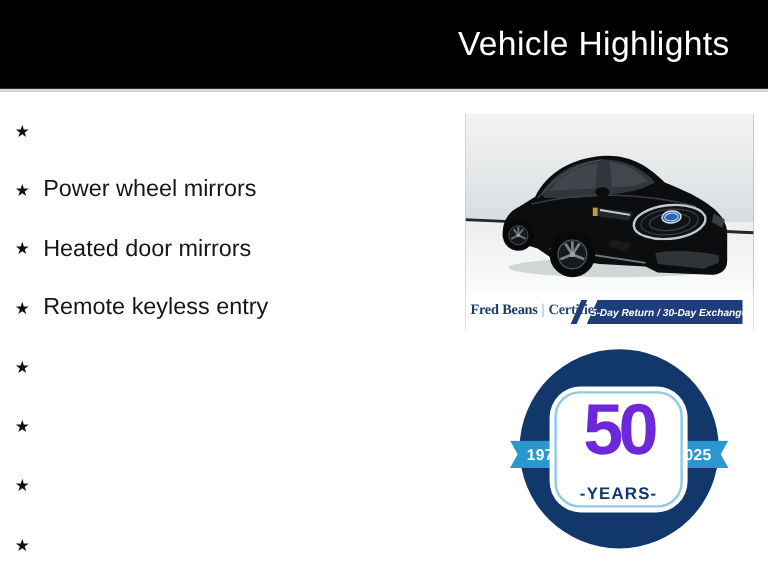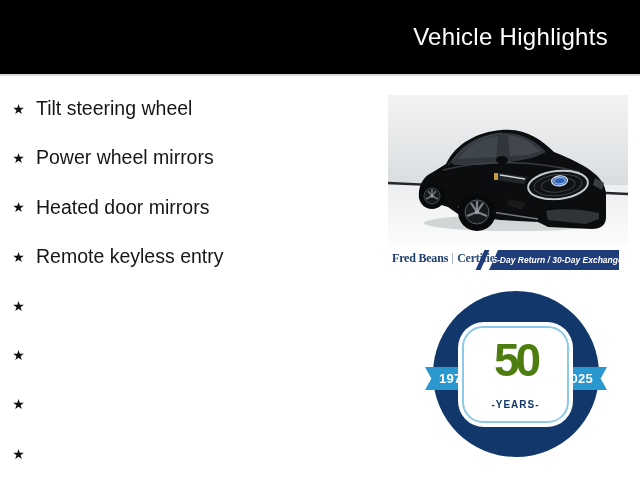--- a/index.html
+++ b/index.html
@@ -6,21 +6,21 @@
   .canvas{
     position:relative;width:640px;height:480px;overflow:hidden;background:#ffffff;
     font-family:"Liberation Sans",sans-serif;
   }
   
   .header{
     position:absolute;left:0;top:0;width:640px;height:76px;background:#000000;
     display:flex;align-items:center;justify-content:flex-end;
     box-sizing:border-box;padding-right:32px;border-bottom:2px solid #d9dcde;
   }
-  .header-title{color:#ffffff;font-size:24px;letter-spacing:.3px;}
+  .header-title{color:#ffffff;font-size:28px;letter-spacing:.3px;}
   
   .features{
     position:absolute;left:10px;top:84px;width:370px;margin:0;padding:0;list-style:none;
   }
   .feature{height:49.3px;display:flex;align-items:center;color:#161616;font-size:19.5px;}
   .star{width:17px;text-align:center;font-size:14px;color:#111;margin-right:9px;flex:0 0 auto;}
   
   .photo{position:absolute;left:388px;top:95px;width:240px;height:180px;background:#ec4899;}
   .photo svg{display:block;}
   .brandrow{position:absolute;left:0;right:0;bottom:0;height:30px;background:#ffffff;}
@@ -55,37 +55,36 @@
   .year-left{left:14px;}
   .year-right{right:14px;}
   .shield{
     position:absolute;left:25px;top:31px;width:115px;height:105px;background:#ffffff;
     border-radius:26px;z-index:3;display:flex;flex-direction:column;align-items:center;justify-content:center;
   }
   .shield::before{
     content:"";position:absolute;inset:4px;border:2px solid #8ecae6;border-radius:21px;pointer-events:none;
   }
   .badge-number{
-    font-size:46px;font-weight:bold;color:#4d7c0f;line-height:.92;letter-spacing:-4px;
-  }
-  .badge-years{font-size:10px;font-weight:bold;color:#12386b;letter-spacing:1px;margin-top:17px;}
+    font-size:60px;font-weight:bold;color:#6d28d9;line-height:.92;letter-spacing:-4px;
+  }
+  .badge-years{font-size:14px;font-weight:bold;color:#12386b;letter-spacing:1px;margin-top:17px;}
 </style>
 </head>
 <body>
 
 <div class="canvas">
 
   <div class="header">
     <div class="header-title">Vehicle Highlights</div>
   </div>
 
   <ul class="features">
     <li class="feature">
       <span class="star">★</span>
-      <span>Tilt steering wheel</span>
     </li>
     <li class="feature">
       <span class="star">★</span>
       <span>Power wheel mirrors</span>
     </li>
     <li class="feature">
       <span class="star">★</span>
       <span>Heated door mirrors</span>
     </li>
     <li class="feature">

